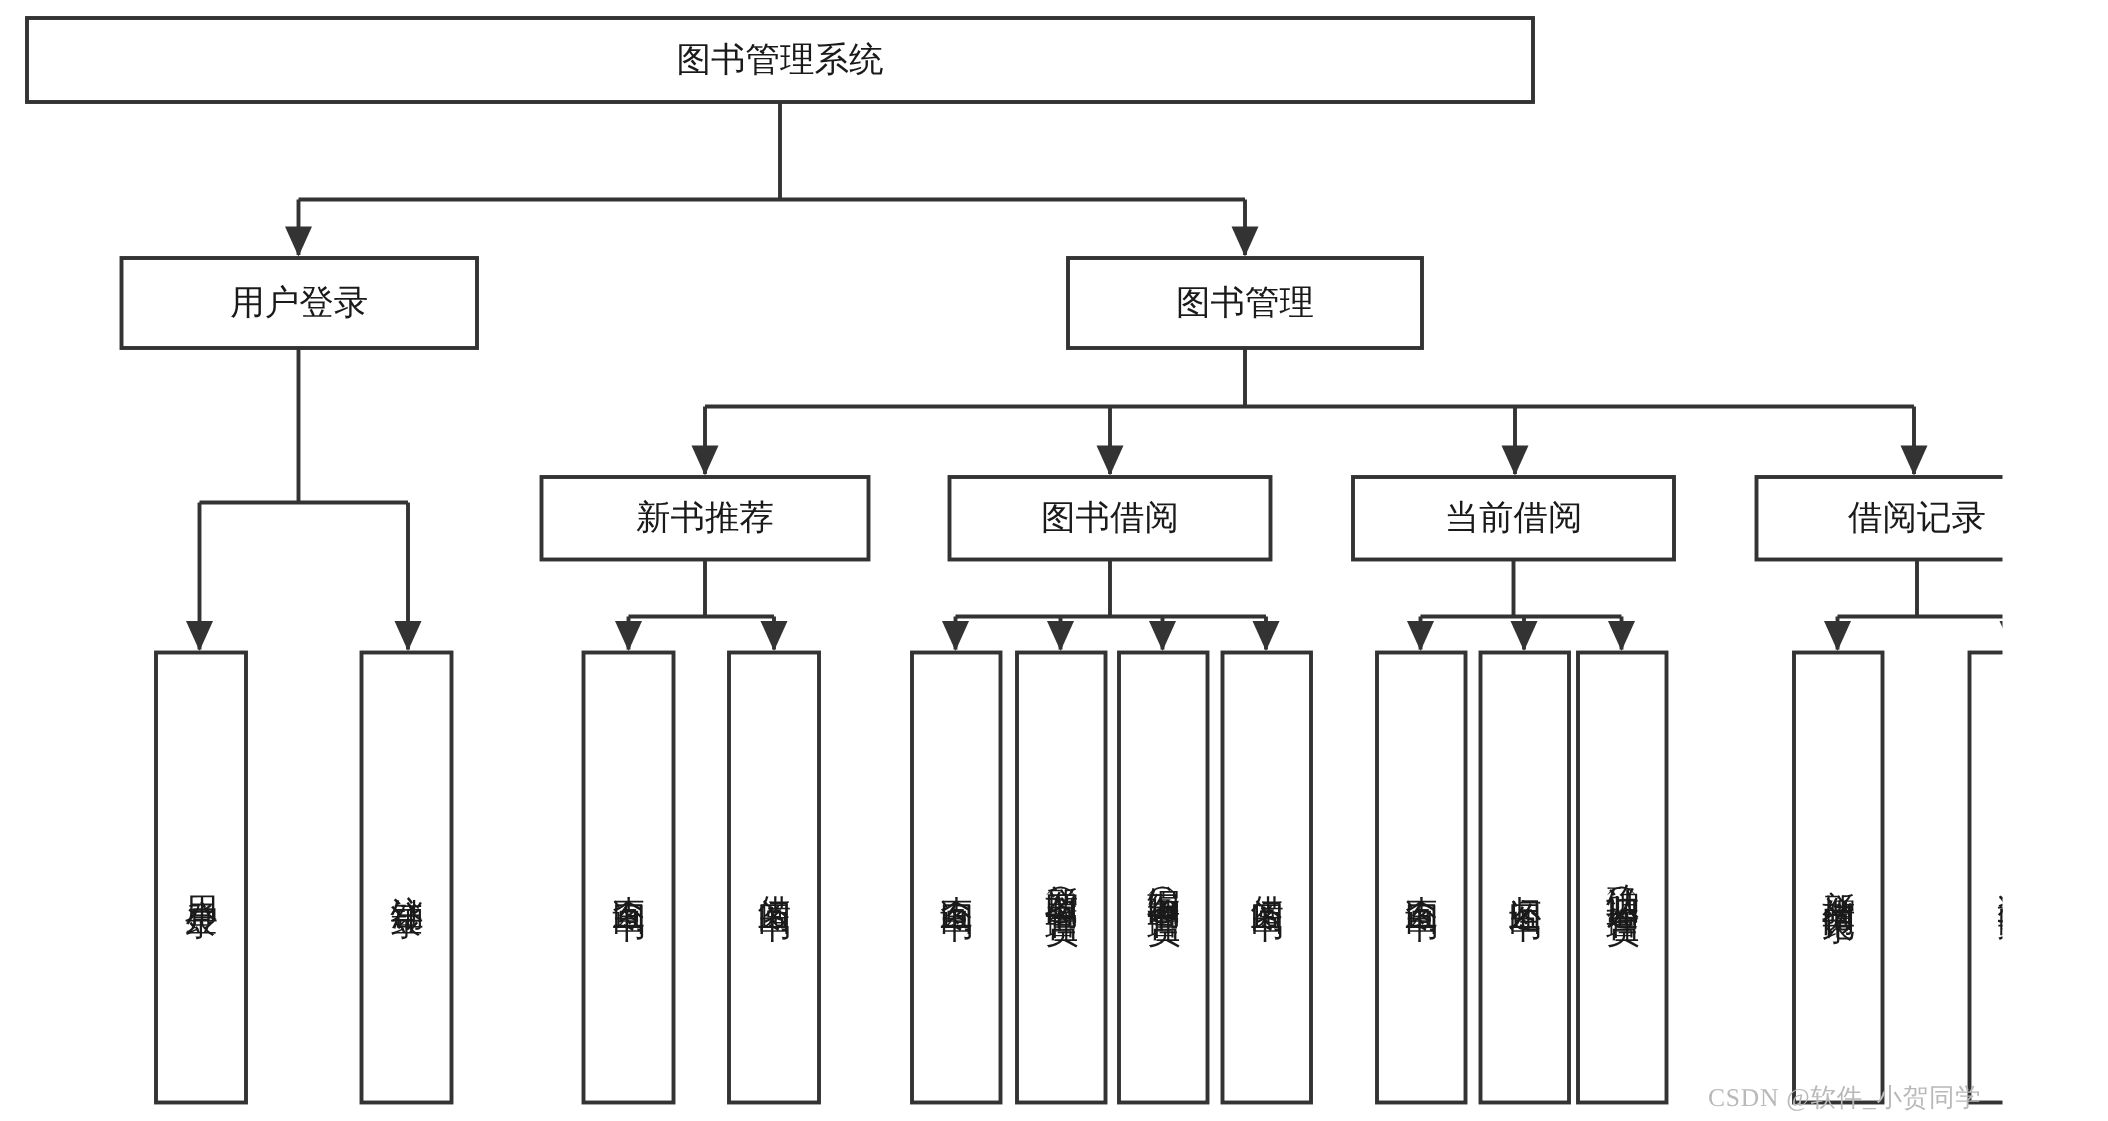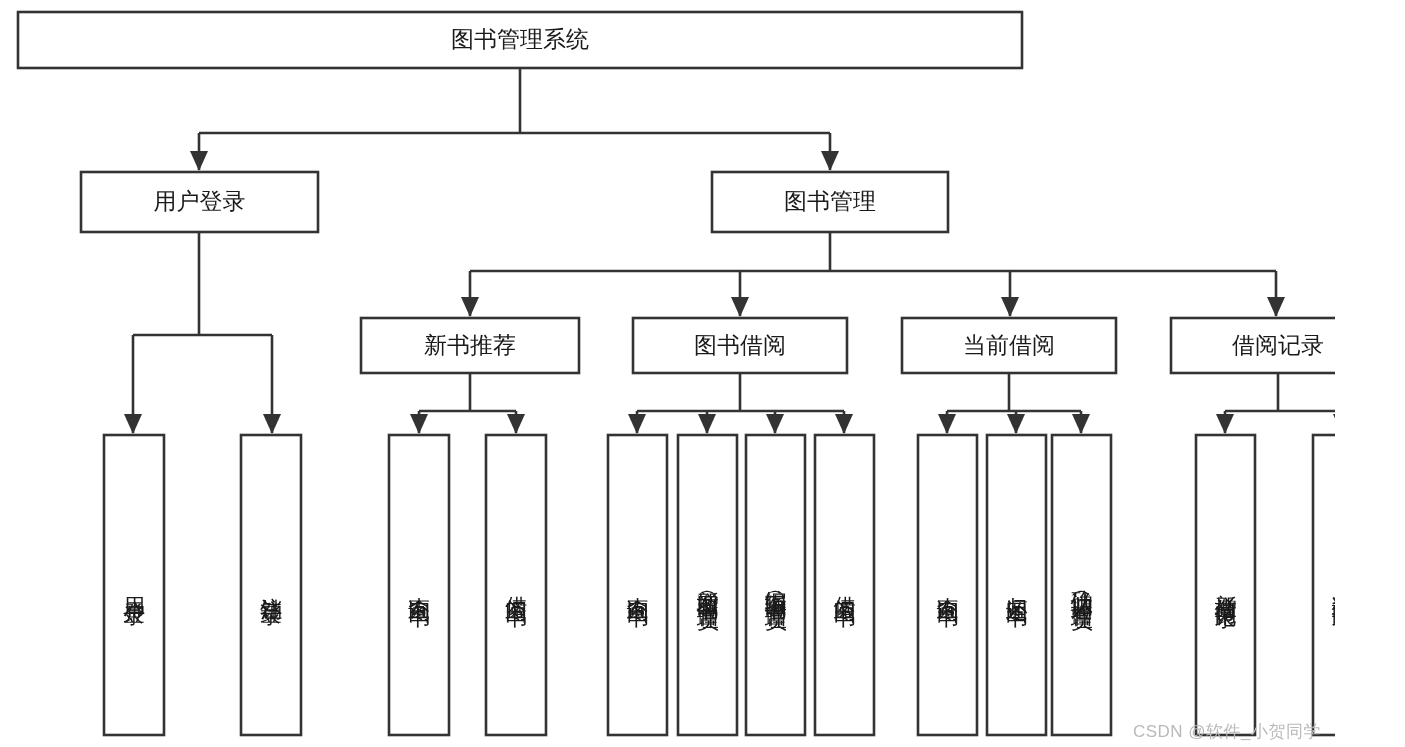--- a/index.html
+++ b/index.html
@@ -63,21 +63,21 @@
     font-size: 22px;
     line-height: 1.12;
     letter-spacing: 3px;
     color: #1a1a1a;
     white-space: nowrap;
   }
   .watermark {
     position: absolute;
     right: 14px;
     bottom: 4px;
-    font-family: Liberation Sans, sans-serif;
+    font-family: Liberation Serif, serif;
     font-size: 17px;
     color: #b9b9b9;
     letter-spacing: 0.5px;
     user-select: none;
   }
 </style>
 </head>
 <body>
 
 <div id="diagram-root">

